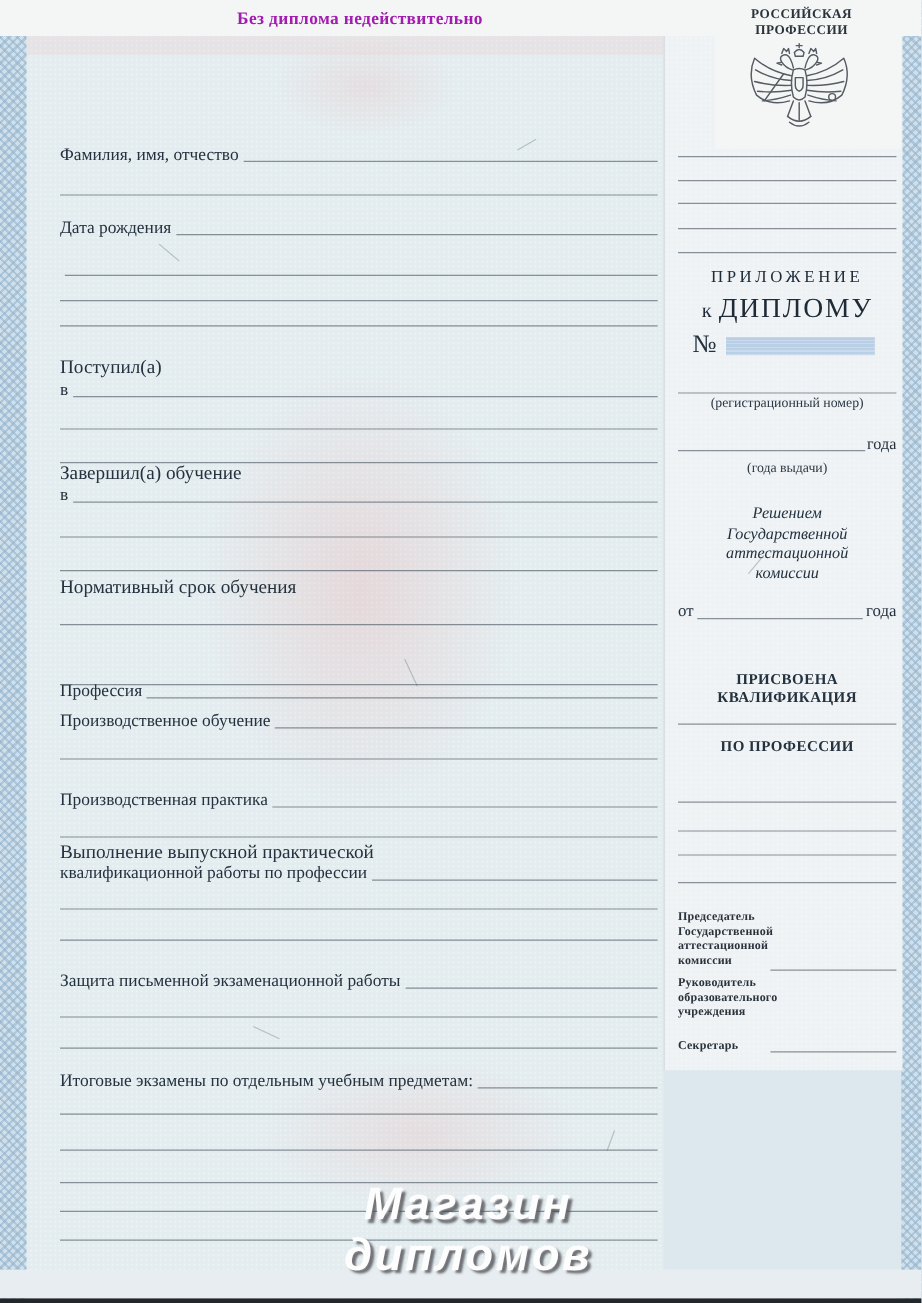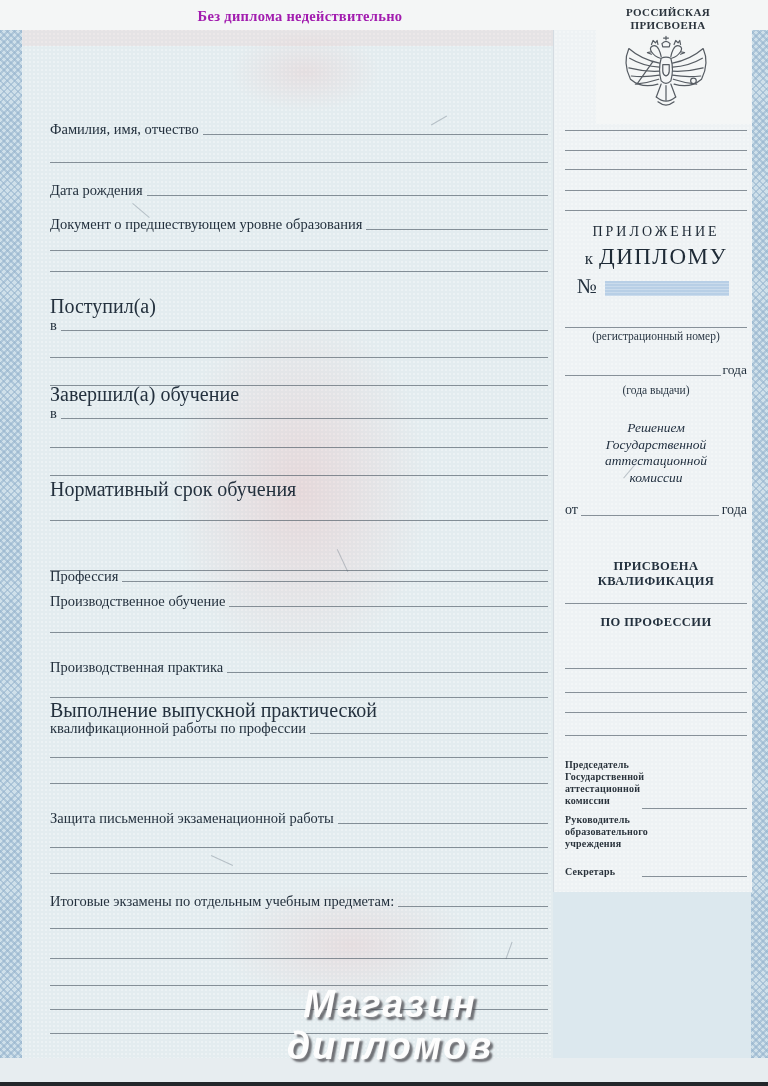--- a/index.html
+++ b/index.html
@@ -31,21 +31,21 @@
   .pink{background:radial-gradient(closest-side,rgba(231,158,158,.26),rgba(231,158,158,0) 72%);}
   #pink-center{left:120px;top:240px;width:360px;height:500px;}
   #pink-top{left:200px;top:16px;width:210px;height:112px;opacity:.7;}
   #pink-bottom{left:170px;top:860px;width:360px;height:170px;opacity:.75;}
   .fiber{position:absolute;height:1px;background:rgba(110,122,136,.4);}
   
   .hr{position:absolute;height:0;border-top:1px solid rgba(86,97,107,.68);}
   .frow{position:absolute;display:flex;align-items:flex-end;height:20px;left:50px;width:498px;}
   .frow .lab{white-space:nowrap;font-size:14.5px;}
   .frow .fill{flex:1;margin:0 0 3px 4px;border-bottom:1px solid rgba(86,97,107,.68);}
-  .t{position:absolute;font-size:20px;line-height:17px;}
+  .t{position:absolute;font-size:16px;line-height:17px;}
   
   #top-note{left:50px;top:8px;width:500px;text-align:center;font-size:14.5px;
     font-weight:bold;letter-spacing:.3px;color:#a21caf;}
   #country{left:598px;top:6px;width:140px;text-align:center;font-weight:bold;
     font-size:11px;line-height:13px;letter-spacing:.4px;color:#2a333c;}
   #emblem{left:616px;top:34px;width:100px;height:84px;}
   
   .rc{position:absolute;left:565px;width:182px;text-align:center;}
   #sup-title1{top:224px;font-size:14px;letter-spacing:3px;color:#1e2a36;}
   #sup-title2{top:244px;font-size:23px;letter-spacing:1.5px;color:#1e2a36;}
@@ -94,21 +94,21 @@
 <div class="fiber" style="left:130px;top:210px;width:22px;transform:rotate(40deg);"></div>
 <div class="fiber" style="left:430px;top:120px;width:18px;transform:rotate(-30deg);"></div>
 <div class="fiber" style="left:330px;top:560px;width:25px;transform:rotate(65deg);"></div>
 <div class="fiber" style="left:620px;top:470px;width:20px;transform:rotate(-50deg);"></div>
 <div class="fiber" style="left:210px;top:860px;width:24px;transform:rotate(25deg);"></div>
 <div class="fiber" style="left:500px;top:950px;width:18px;transform:rotate(-70deg);"></div>
 
 <div class="abs" id="top-note">Без диплома недействительно</div>
 <div class="abs" id="country">
   <div>РОССИЙСКАЯ</div>
-  <div>ПРИСВОЕНА</div>
+  <div>ПРОФЕССИИ</div>
 </div>
 <div class="abs" id="emblem">
   <svg viewBox="0 0 120 104" width="100" height="84">
     <g fill="none" stroke="#565c63" stroke-width="1.5" stroke-linecap="round" stroke-linejoin="round">
       <path d="M60 3 v4 M57 5 h6 M55 12 q5 -6 10 0 l-1 4 h-8 z"></path>
       <path d="M53 30 Q46 28 42 22 Q39 17 43 15 Q48 13 51 19 Q53 23 54 28"></path>
       <path d="M42 22 l-5 1 l5 2"></path>
       <path d="M67 30 Q74 28 78 22 Q81 17 77 15 Q72 13 69 19 Q67 23 66 28"></path>
       <path d="M78 22 l5 1 l-5 2"></path>
       <path d="M42 13 l2 -5 l3 3 l2 -3 l1 5"></path>
@@ -139,21 +139,20 @@
   <span class="fill"></span>
 </div>
 <div class="hr" style="left:50px;top:162px;width:498px;"></div>
 
 <div class="frow" style="top:179px;">
   <span class="lab">Дата рождения</span>
   <span class="fill"></span>
 </div>
 
 <div class="frow" style="top:213px;">
-  <span class="lab">Документ о предшествующем уровне образования</span>
   <span class="fill"></span>
 </div>
 <div class="hr" style="left:50px;top:250px;width:498px;"></div>
 <div class="hr" style="left:50px;top:271px;width:498px;"></div>
 
 <div class="t" style="left:50px;top:298px;">Поступил(а)</div>
 <div class="frow" style="top:314px;">
   <span class="lab">в</span>
   <span class="fill"></span>
 </div>

